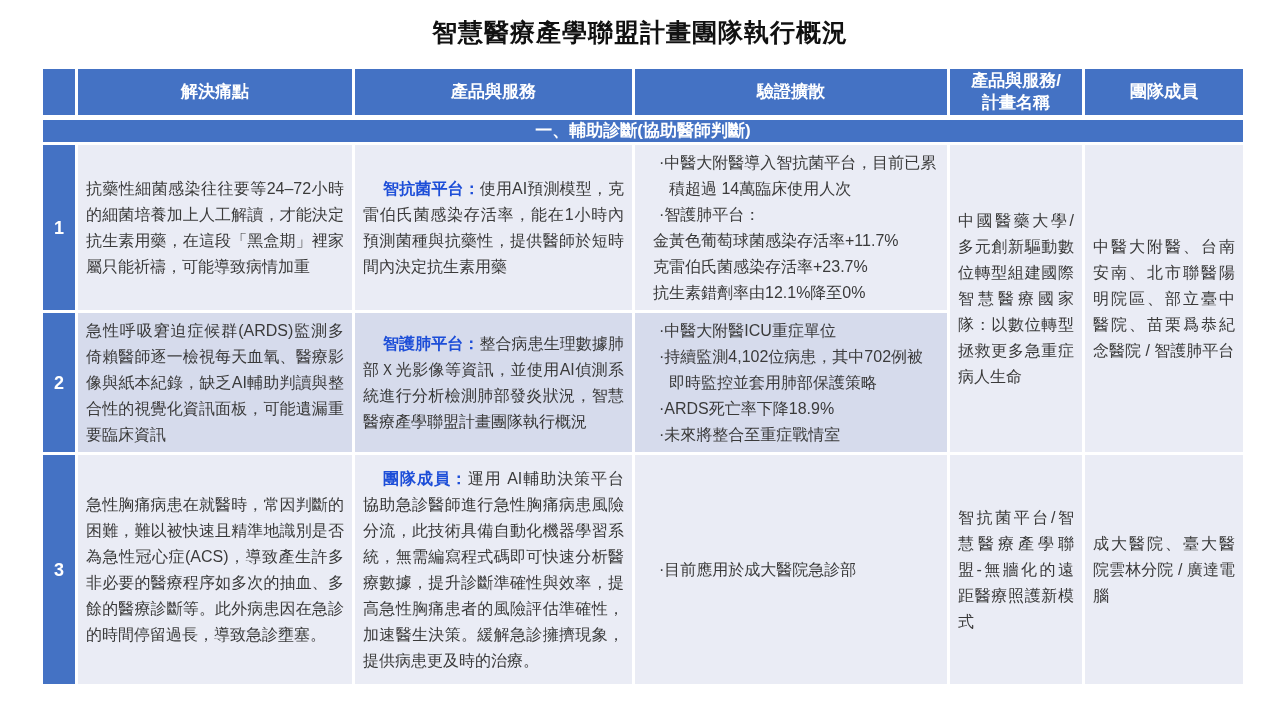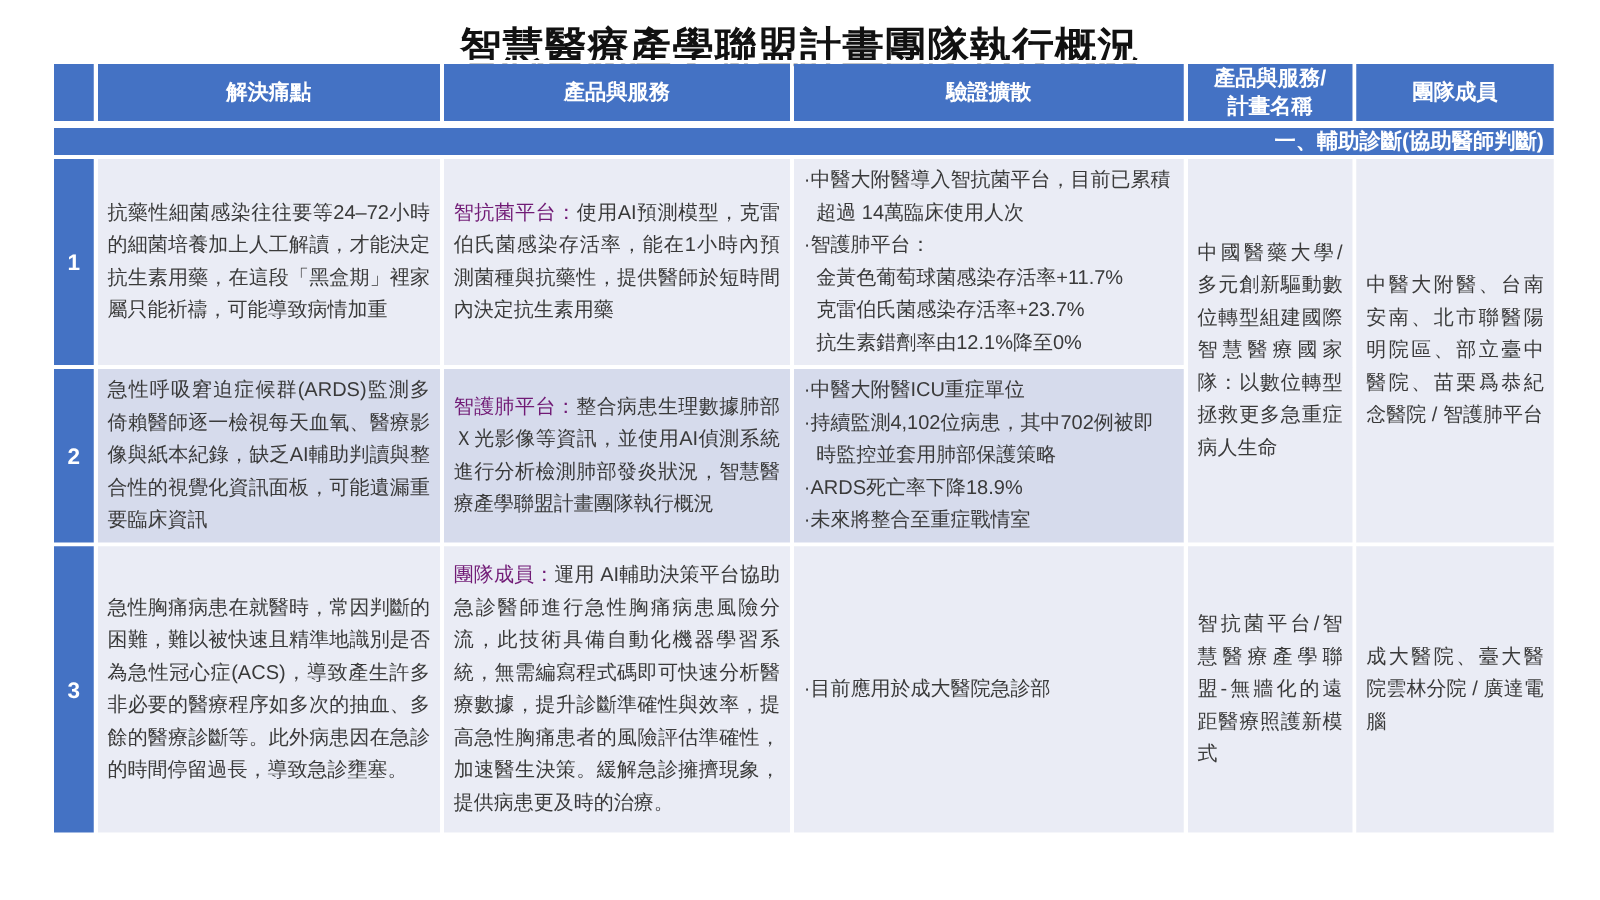--- a/index.html
+++ b/index.html
@@ -2,52 +2,52 @@
 <html><head>
 <meta charset="utf-8">
 <style>
   html,body{margin:0;padding:0;background:#ffffff;}
   .slide{
     position:relative;width:1280px;height:720px;overflow:hidden;background:#ffffff;
     font-family:"Liberation Sans","DejaVu Sans",sans-serif;color:#3a3a3a;
   }
   .title{
     margin:0;padding-top:16px;text-align:center;
-    font-size:33px;font-weight:bold;color:#111111;letter-spacing:1px;
+    font-size:25px;font-weight:bold;color:#111111;letter-spacing:1px;
   }
   table.tbl{
-    position:absolute;left:40px;top:48px;width:1203px;
+    position:absolute;left:40px;top:66px;width:1203px;
     border-collapse:collapse;table-layout:fixed;
     font-size:16px;line-height:26px;
   }
   .tbl td,.tbl th{border:3px solid #ffffff;overflow:hidden;}
   tr.hrow th{
     background:#4472c4;color:#ffffff;font-weight:bold;font-size:17px;
     text-align:center;vertical-align:middle;border-bottom-width:5px;line-height:22px;
   }
   tr.hrow{height:47px;}
   tr.srow{height:24px;}
   tr.srow td{
     background:#4472c4;color:#ffffff;font-weight:bold;font-size:17px;
-    text-align:right;padding:0 8px;line-height:22px;
+    text-align:center;padding:0 8px;line-height:22px;
   }
   td.num{
     background:#4472c4;color:#ffffff;font-weight:bold;font-size:18px;
     text-align:center;vertical-align:middle;
   }
   td.body{padding:4px 8px;vertical-align:middle;}
   tr.light td.body{background:#eaecf5;}
   tr.dark td.body{background:#d6dbec;}
   tr.r1{height:168px;}
   tr.r2{height:142px;}
   tr.r3{height:232px;}
   .jt{text-align:justify;}
-  .kw{color:#701a75;font-weight:normal;}
+  .kw{color:#1d4ed8;font-weight:bold;margin-left:20px;}
   td.val{text-align:left;}
-  .vline.b{padding-left:10px;text-indent:-10px;}
+  .vline.b{padding-left:10px;text-indent:-10px;margin-left:16px;}
   .vline.c{padding-left:10px;}
 </style>
 </head>
 <body>
 
 <div class="slide">
   <h1 class="title">智慧醫療產學聯盟計畫團隊執行概況</h1>
 
   <table class="tbl">
     <colgroup>

